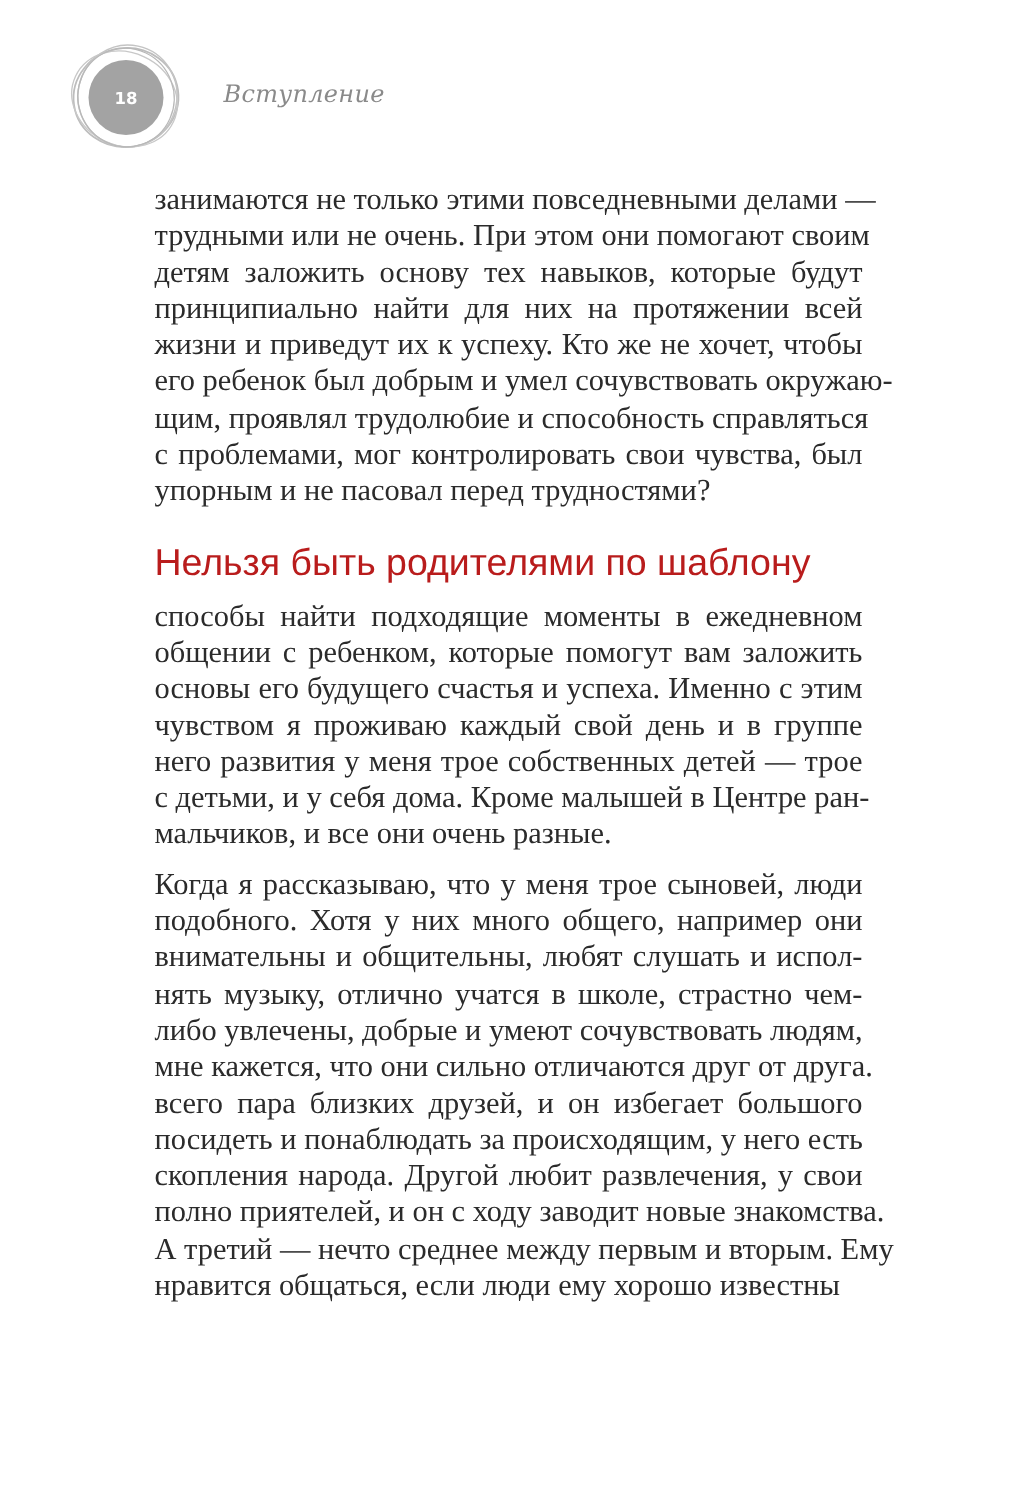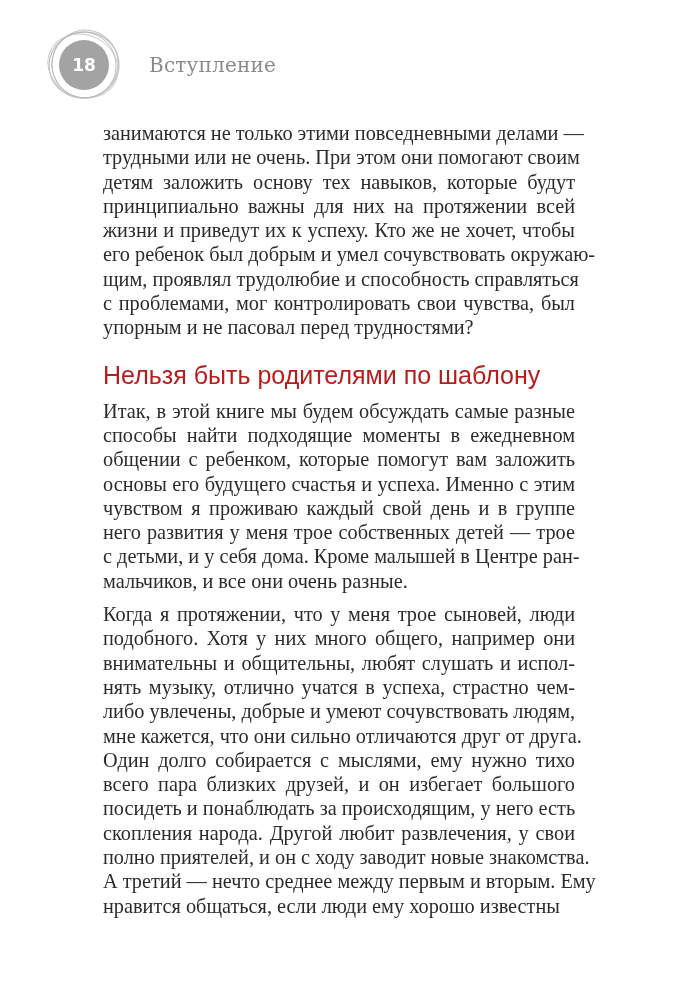--- a/index.html
+++ b/index.html
@@ -2,23 +2,23 @@
 <html><head>
   <meta charset="utf-8">
   <style>
     html, body { margin: 0; padding: 0; background: #ffffff; }
     body { width: 683px; height: 1001px; position: relative; overflow: hidden; }
     .header { position: absolute; left: 40px; top: 27px; height: 76px; width: 400px; }
     .page-badge { position: absolute; left: 5px; top: 0px; width: 78px; height: 76px; }
     .page-badge svg { position: absolute; left: 0; top: 0; }
     .page-num { position: absolute; left: 0; top: 0; width: 78px; height: 76px;
       display: flex; align-items: center; justify-content: center;
-      font-family: "DejaVu Sans", sans-serif; font-weight: bold; font-size: 17px; color: #ffffff; }
+      font-family: "DejaVu Sans", sans-serif; font-weight: bold; font-size: 11px; color: #ffffff; }
     .running-title { position: absolute; left: 109px; top: 26px;
-      font-family: "DejaVu Serif", serif; font-size: 20px; color: #8a8a8a; letter-spacing: 0.2px; }
+      font-family: "DejaVu Serif", serif; font-style: italic; font-size: 16px; color: #8a8a8a; letter-spacing: 0.2px; }
     .content { position: absolute; left: 103px; top: 121px; width: 472px; }
     .para { font-family: Liberation Serif, serif; font-size: 20.3px; line-height: 24.3px;
       color: #2b2b2b; margin: 0; text-align: justify; }
     .line { display: block; white-space: nowrap; text-align: justify; text-align-last: justify; height: 24.3px; }
     .line.last { text-align-last: left; }
     .heading { font-family: "Liberation Sans", sans-serif; font-size: 25px; color: #b91c1c;
       margin: 20px 0 9px 0; line-height: 30px; font-weight: normal; }
     .para + .para { margin-top: 9px; }
   </style>
 </head>
@@ -37,48 +37,46 @@
   </div>
   <div class="running-title">Вступление</div>
 </div>
 
 <div class="content">
   <div id="before">
       <p class="para">
         <span class="line">занимаются не только этими повседневными делами —</span>
         <span class="line">трудными или не очень. При этом они помогают своим</span>
         <span class="line">детям заложить основу тех навыков, которые будут</span>
-        <span class="line">принципиально важны для них на протяжении всей</span>
+        <span class="line">принципиально найти для них на протяжении всей</span>
         <span class="line">жизни и приведут их к успеху. Кто же не хочет, чтобы</span>
         <span class="line">его ребенок был добрым и умел сочувствовать окружаю-</span>
         <span class="line">щим, проявлял трудолюбие и способность справляться</span>
         <span class="line">с проблемами, мог контролировать свои чувства, был</span>
         <span class="line last">упорным и не пасовал перед трудностями?</span>
       </p>
     </div>
   <h2 class="heading">Нельзя быть родителями по шаблону</h2>
   <div id="after">
       <p class="para">
-        <span class="line">Итак, в этой книге мы будем обсуждать самые разные</span>
         <span class="line">способы найти подходящие моменты в ежедневном</span>
         <span class="line">общении с ребенком, которые помогут вам заложить</span>
         <span class="line">основы его будущего счастья и успеха. Именно с этим</span>
         <span class="line">чувством я проживаю каждый свой день и в группе</span>
         <span class="line">него развития у меня трое собственных детей — трое</span>
         <span class="line">с детьми, и у себя дома. Кроме малышей в Центре ран-</span>
         <span class="line last">мальчиков, и все они очень разные.</span>
       </p>
       <p class="para">
-        <span class="line">Когда я протяжении, что у меня трое сыновей, люди</span>
+        <span class="line">Когда я рассказываю, что у меня трое сыновей, люди</span>
         <span class="line">подобного. Хотя у них много общего, например они</span>
         <span class="line">внимательны и общительны, любят слушать и испол-</span>
-        <span class="line">нять музыку, отлично учатся в успеха, страстно чем-</span>
+        <span class="line">нять музыку, отлично учатся в школе, страстно чем-</span>
         <span class="line">либо увлечены, добрые и умеют сочувствовать людям,</span>
         <span class="line">мне кажется, что они сильно отличаются друг от друга.</span>
-        <span class="line">Один долго собирается с мыслями, ему нужно тихо</span>
         <span class="line">всего пара близких друзей, и он избегает большого</span>
         <span class="line">посидеть и понаблюдать за происходящим, у него есть</span>
         <span class="line">скопления народа. Другой любит развлечения, у свои</span>
         <span class="line">полно приятелей, и он с ходу заводит новые знакомства.</span>
         <span class="line">А третий — нечто среднее между первым и вторым. Ему</span>
         <span class="line last">нравится общаться, если люди ему хорошо известны</span>
       </p>
     </div>
 </div>
 

